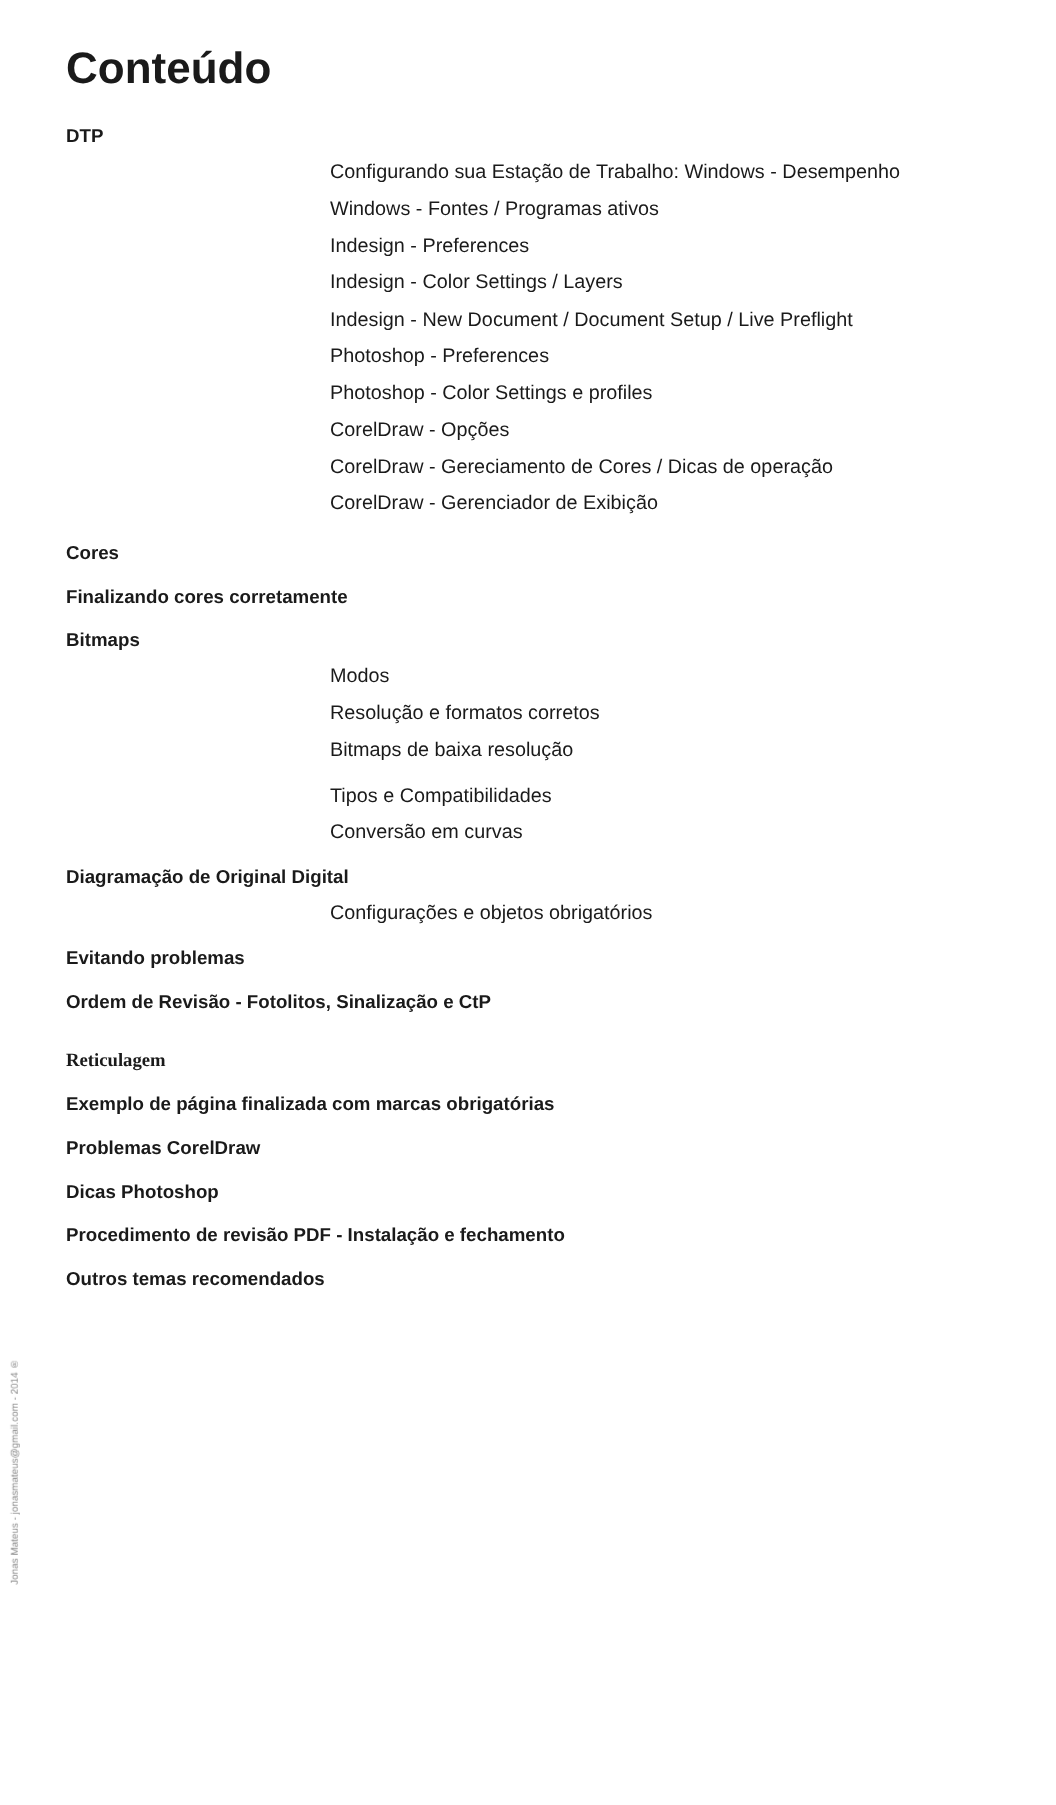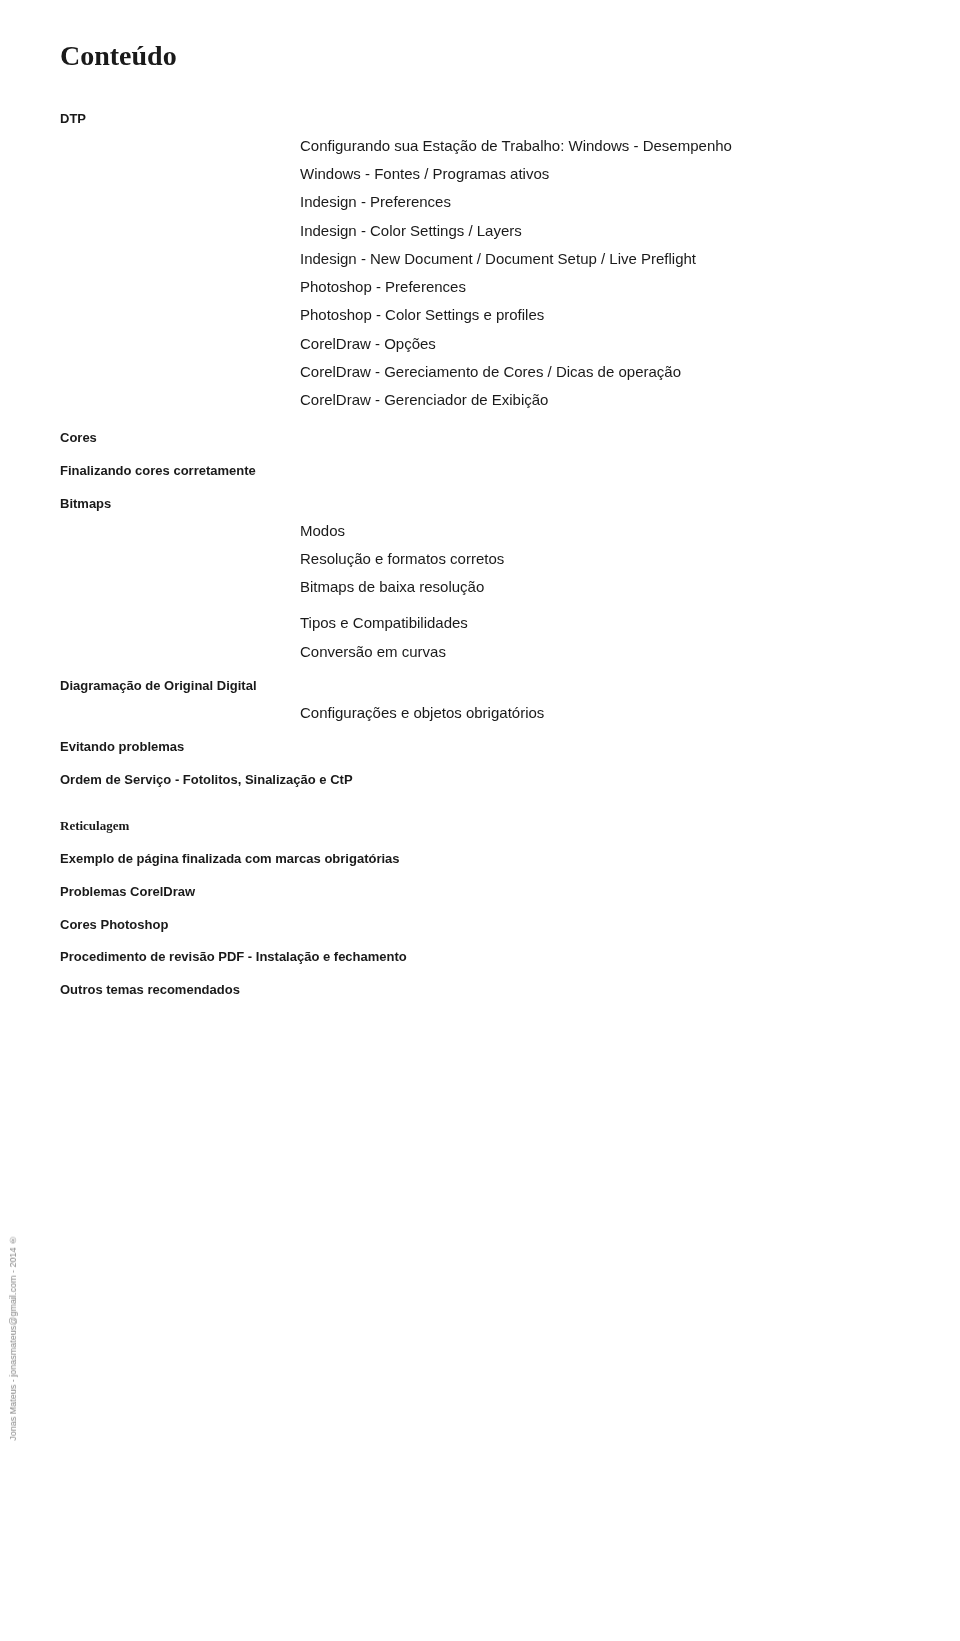--- a/index.html
+++ b/index.html
@@ -16,26 +16,25 @@
       min-height: 1641px;
       position: relative;
     }
 
     .page-container {
       padding: 40px 60px 60px 220px;
       position: relative;
     }
 
     .main-title {
-      font-size: 28px;
+      font-size: 40px;
       font-weight: bold;
       color: #1a1a1a;
-      margin-bottom: 36px;
+      margin-bottom: 24px;
       margin-left: -160px;
-      font-family: Liberation Serif, serif;
     }
 
     .section-group {
       margin-bottom: 10px;
     }
 
     .watermark {
       position: fixed;
       left: 8px;
       bottom: 200px;
@@ -46,28 +45,28 @@
       white-space: nowrap;
     }
 
     .toc-row {
       display: flex;
       align-items: baseline;
       margin-bottom: 2px;
     }
 
     .toc-text {
-      font-size: 15px;
+      font-size: 18px;
       color: #1a1a1a;
       line-height: 1.75;
     }
 
     .toc-text.bold-text {
       font-weight: bold;
-      font-size: 13px;
+      font-size: 17px;
       text-align: right;
     }
 
     .row-indent-0 { margin-left: -160px; }
     .row-indent-2 { margin-left: 80px; }
 
   </style>
 </head>
 <body>
 
@@ -157,21 +156,21 @@
   </div>
 
   <div style="margin-top: 10px;" class="section-group">
     <div class="toc-row row-indent-0">
       <span class="toc-text bold-text">Evitando problemas</span>
     </div>
   </div>
 
   <div style="margin-top: 10px;" class="section-group">
     <div class="toc-row row-indent-0">
-      <span class="toc-text bold-text">Ordem de Serviço - Fotolitos, Sinalização e CtP</span>
+      <span class="toc-text bold-text">Ordem de Revisão - Fotolitos, Sinalização e CtP</span>
     </div>
   </div>
 
 
   <div style="margin-top: 24px; font-family: Liberation Serif, serif;" class="section-group">
     <div class="toc-row row-indent-0">
       <span class="toc-text bold-text">Reticulagem</span>
     </div>
   </div>
 
@@ -182,21 +181,21 @@
   </div>
 
   <div style="margin-top: 10px;" class="section-group">
     <div class="toc-row row-indent-0">
       <span class="toc-text bold-text">Problemas CorelDraw</span>
     </div>
   </div>
 
   <div style="margin-top: 10px;" class="section-group">
     <div class="toc-row row-indent-0">
-      <span class="toc-text bold-text">Cores Photoshop</span>
+      <span class="toc-text bold-text">Dicas Photoshop</span>
     </div>
   </div>
 
   <div style="margin-top: 10px;" class="section-group">
     <div class="toc-row row-indent-0">
       <span class="toc-text bold-text">Procedimento de revisão PDF - Instalação e fechamento</span>
     </div>
   </div>
 
   <div style="margin-top: 10px;" class="section-group">

